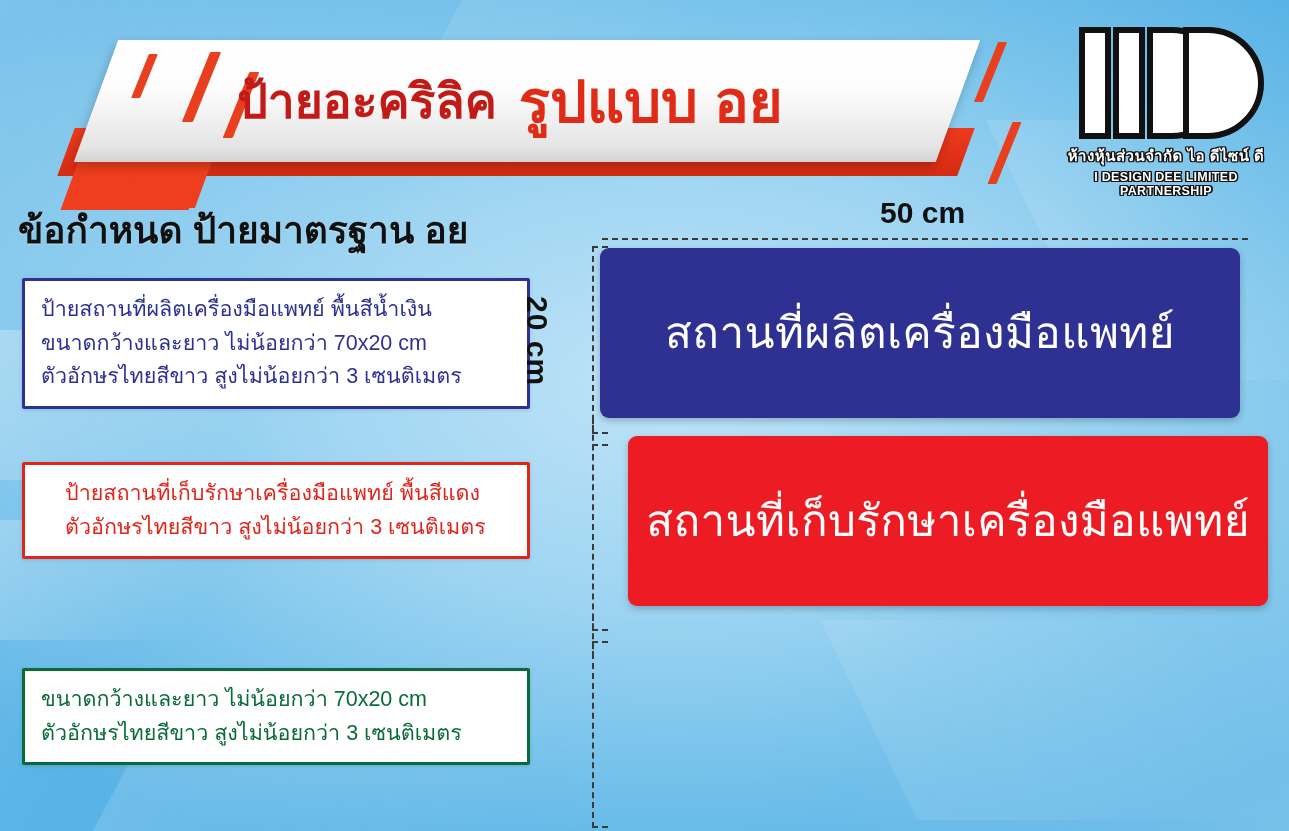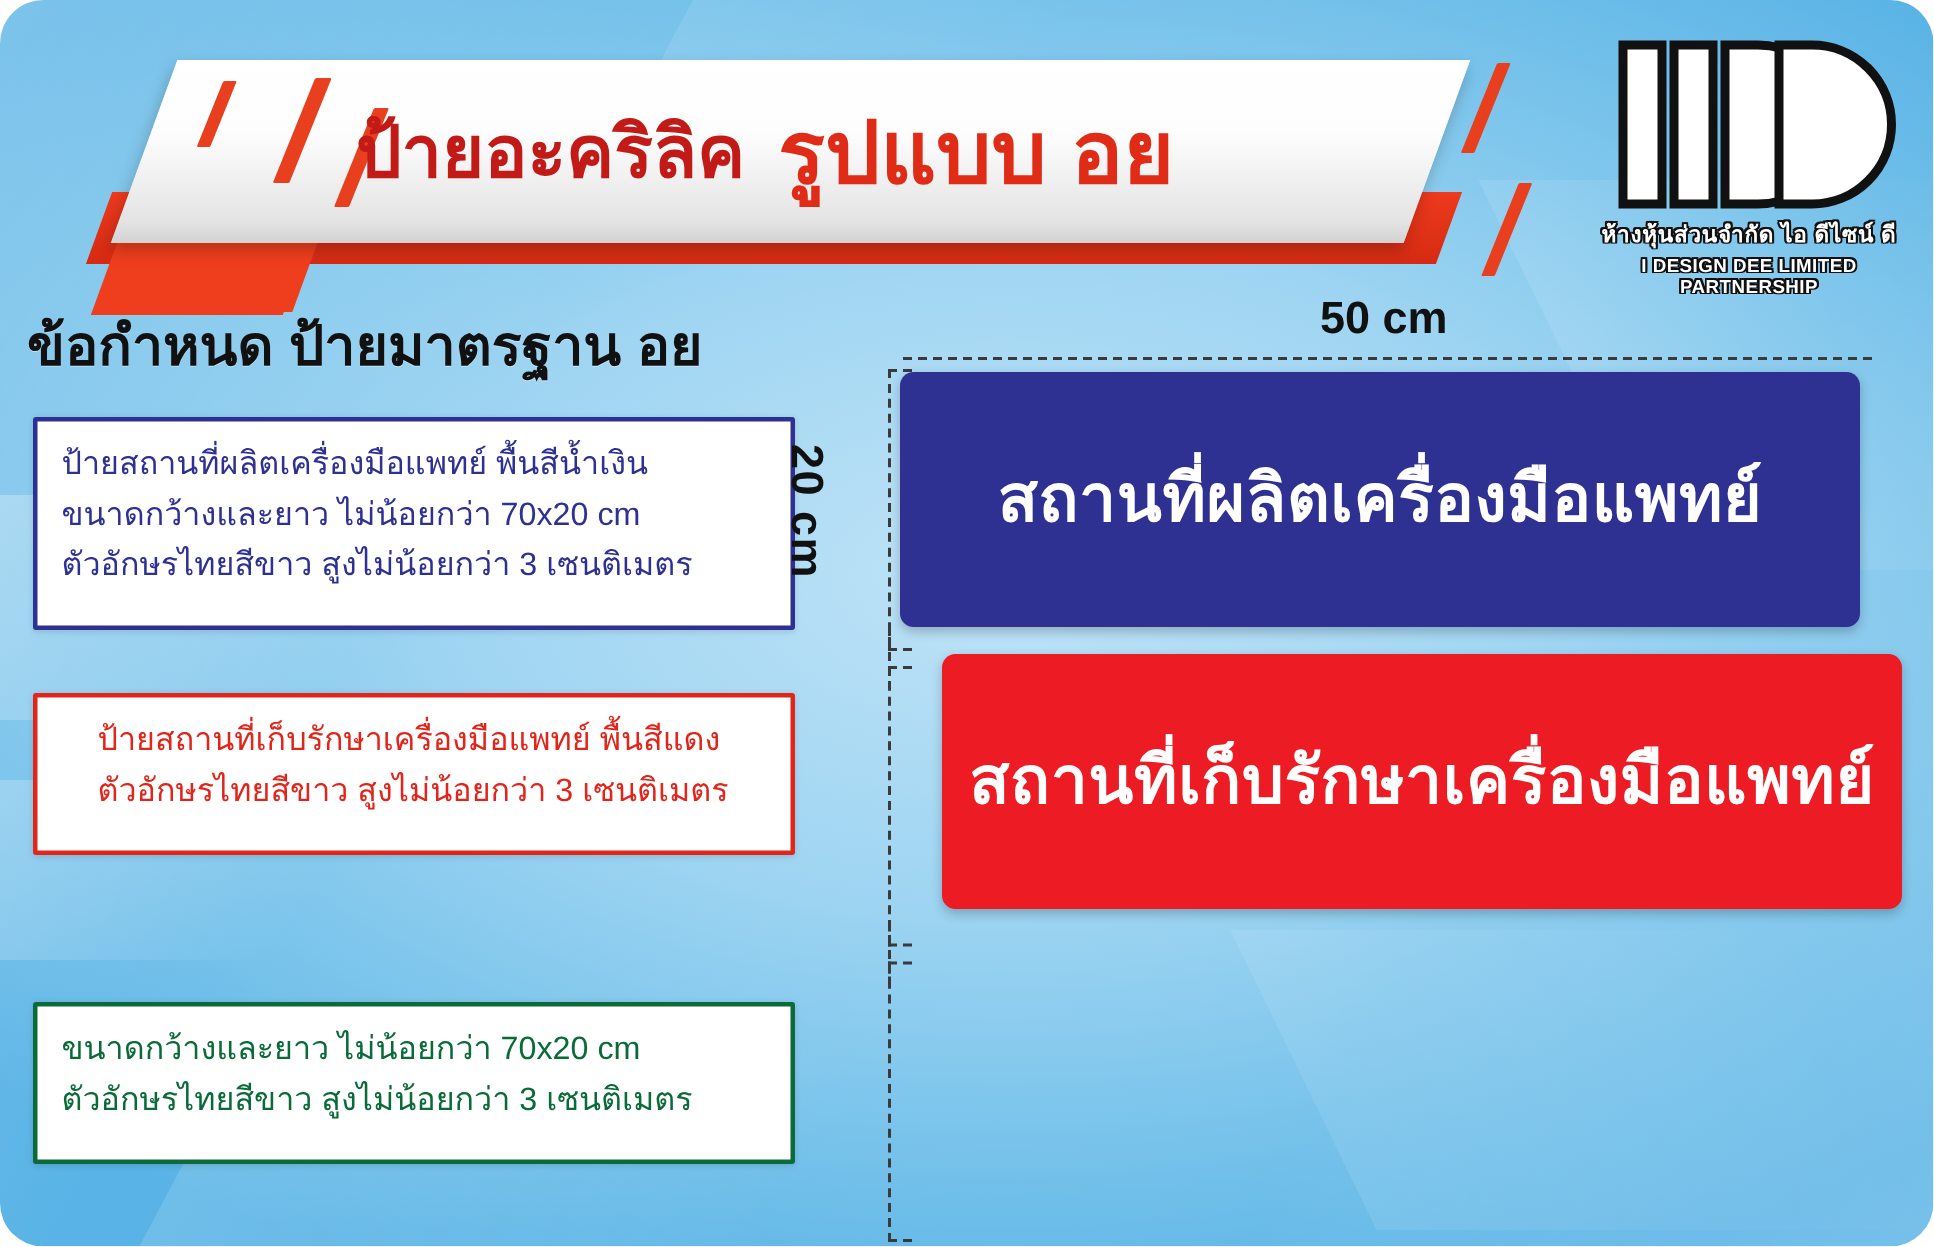--- a/index.html
+++ b/index.html
@@ -8,21 +8,20 @@
     background:#ffffff;
   }
   .poster{
     position:relative;
     width:1289px;height:831px;
     overflow:hidden;
     background:
       linear-gradient(118deg,rgba(255,255,255,.22) 0%,rgba(255,255,255,0) 28%),
       linear-gradient(302deg,rgba(255,255,255,.18) 0%,rgba(255,255,255,0) 26%),
       radial-gradient(ellipse 900px 520px at 52% 46%,#bfe3f7 0%,#9fd5f2 42%,#72c0ea 78%,#59b3e6 100%);
-    border-radius: 29px;
   }
   
   .streak{position:absolute;background:linear-gradient(90deg,rgba(255,255,255,.30),rgba(255,255,255,0));transform:skewX(-28deg);pointer-events:none;}
   .s1{left:-60px;top:330px;width:300px;height:150px;}
   .s2{left:-40px;top:520px;width:260px;height:120px;opacity:.8;}
   .s3{left:120px;top:700px;width:420px;height:160px;opacity:.45;}
   .s4{right:-80px;top:120px;width:320px;height:260px;opacity:.35;transform:skewX(26deg);}
   .s5{right:40px;top:620px;width:380px;height:200px;opacity:.3;transform:skewX(26deg);}
   .s6{left:430px;top:0px;width:260px;height:120px;opacity:.35;}
 
@@ -75,40 +74,40 @@
 
   
   .sec-title{
     position:absolute;left:18px;top:200px;width:560px;
     font-size:37px;font-weight:bold;color:#111;
     text-shadow:0 1px 0 rgba(255,255,255,.4);
   }
   .spec-box{
     position:absolute;left:22px;width:508px;
     background:#ffffff;border:3px solid #2e3192;border-radius:2px;
-    padding:12px 14px 23px 16px;box-sizing:border-box;
+    padding:12px 14px 12px 16px;box-sizing:border-box;
     box-shadow:0 1px 4px rgba(0,0,0,.12);
   }
   .spec-box.blue{top:278px;border-color:#2e3192;}
   .spec-box.red{top:462px;border-color:#e1251b;}
   .spec-box.green{top:668px;border-color:#0a6b38;}
   .spec-line{font-size:21.5px;line-height:1.56;white-space:nowrap;}
   .blue .spec-line{color:#2e3192;}
   .red .spec-line{color:#e1251b;margin-left:24px;}
   .green .spec-line{color:#0a6b38;}
 
   
   .signs{position:absolute;left:600px;top:248px;width:648px;height:570px;}
   .sign{
     position:absolute;left:0;width:640px;height:170px;border-radius:9px;
     display:flex;align-items:center;justify-content:center;
     box-shadow:0 3px 7px rgba(0,0,0,.22);
   }
   .sign .sign-text{
-    color:#ffffff;font-size:44px;font-weight:bold;
+    color:#ffffff;font-size:44px;font-weight:normal;
     letter-spacing:.4px;line-height:1;white-space:nowrap;
   }
   .sign.blue{top:0;background:#2e3192;}
   .sign.red{top:188px;background:#ed1c24;margin-left:28px;}
   .sign.green{top:394px;background:#0a6b38;}
   .guide-top{
     position:absolute;left:602px;top:238px;width:646px;height:0;
     border-top:2px dashed #3a3a3a;
   }
   .guide-left{

